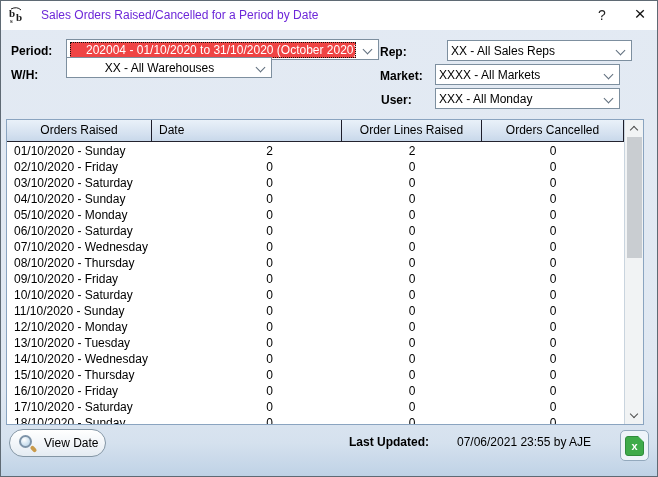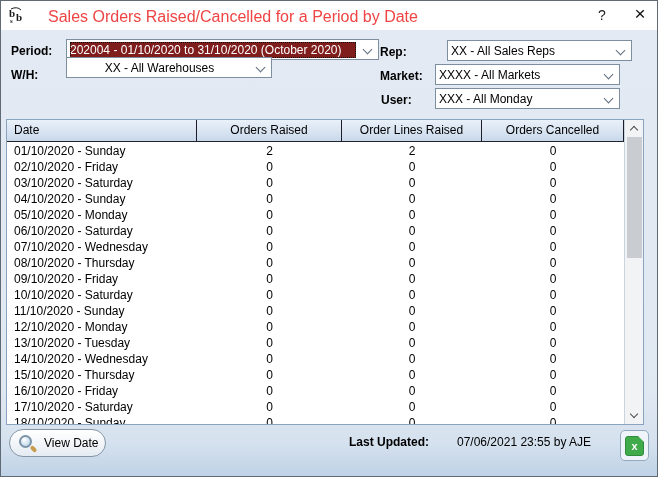--- a/index.html
+++ b/index.html
@@ -8,32 +8,32 @@
 
   .window {
     position:relative; width:658px; height:477px;
     border:1px solid #5f6a74; background:linear-gradient(180deg,#e3eaf3 0%,#e0e8f2 82%,#d5e1ee 93%,#bfd2e6 100%);
     overflow:hidden;
   }
 
   
   .titlebar { position:absolute; left:0; top:0; width:100%; height:29px; background:#ffffff; }
   .app-icon { position:absolute; left:7px; top:5px; width:18px; height:18px; }
-  .title-text { position:absolute; left:47px; top:7px; font-size:16px; color:#ef4444; white-space:nowrap; }
+  .title-text { position:absolute; left:40px; top:7px; font-size:12px; color:#6d28d9; white-space:nowrap; }
   .help-btn { position:absolute; left:588px; top:0; width:26px; height:28px; text-align:center;
               line-height:28px; font-size:14px; color:#222; cursor:default; }
   .close-btn { position:absolute; left:624px; top:0; width:30px; height:28px; text-align:center;
                line-height:26px; font-size:19px; color:#111; cursor:default; }
 
   
   .flabel { position:absolute; font-weight:bold; white-space:nowrap; }
   .combo { position:absolute; height:21px; background:#fff; border:1px solid #7d8f9f; }
   .combo-text { position:absolute; left:3px; top:2px; right:22px; height:16px; line-height:16px;
                 white-space:nowrap; overflow:hidden; }
-  .combo-text.selected { background:#7f1d1d; color:#fff; padding:0 0; outline:1px dotted #10120e; outline-offset:-1px; }
+  .combo-text.selected { background:#ef4444; color:#fff; padding:0 16px; outline:1px dotted #10120e; outline-offset:-1px; }
   .chev { position:absolute; right:7px; top:6px; width:7px; height:7px;
           border-right:1.6px solid #5f6e7d; border-bottom:1.6px solid #5f6e7d; transform:rotate(45deg); }
 
   
   .table { position:absolute; left:5px; top:118px; width:638px; height:306px;
            background:#fff; border:1px solid #8aa4c0; overflow:hidden; }
   .thead { position:absolute; left:0; top:0; width:617px; height:22px;
            background:linear-gradient(180deg,#e9f1f9 0%,#d3e0ef 70%,#c8d8ea 100%);
            border-bottom:1px solid #23232e; display:flex; }
   .th { height:22px; line-height:21px; border-right:1px solid #1d1d2a; white-space:nowrap; }
@@ -120,22 +120,22 @@
   </div>
 
   <span class="flabel" style="left:380px; top:92px;">User:</span>
   <div class="combo" style="left:434px; top:87px; width:185px;">
     <span class="combo-text">XXX - All Monday</span>
     <span class="chev"></span>
   </div>
 
   <div class="table">
     <div class="thead">
+      <div class="th num1">Orders Raised</div>
       <div class="th date">Date</div>
-      <div class="th num1">Orders Raised</div>
       <div class="th num2">Order Lines Raised</div>
       <div class="th num3">Orders Cancelled</div>
     </div>
     <div class="tbody">
         <div class="trow">
     <div class="cell date">01/10/2020 - Sunday</div>
     <div class="cell num1">2</div>
     <div class="cell num2">2</div>
     <div class="cell num3">0</div>
   </div>

